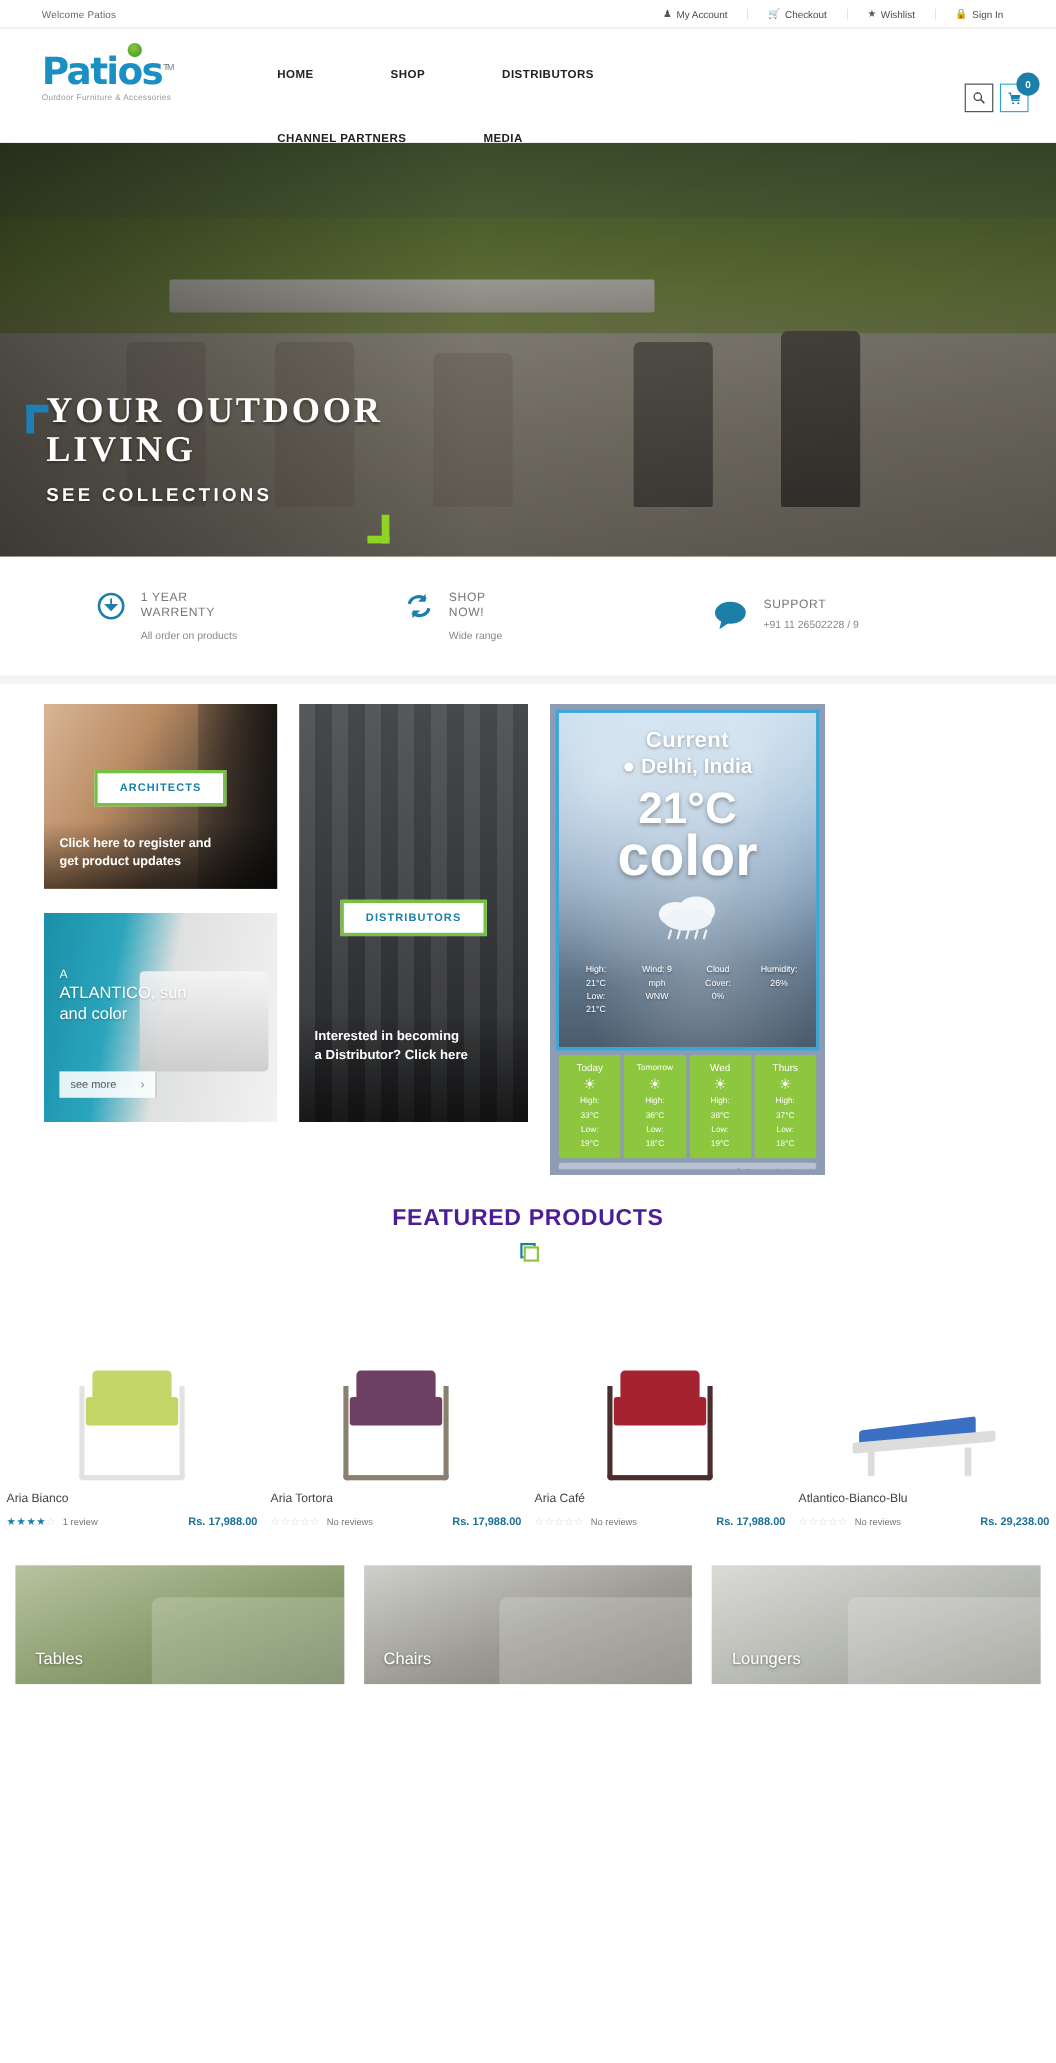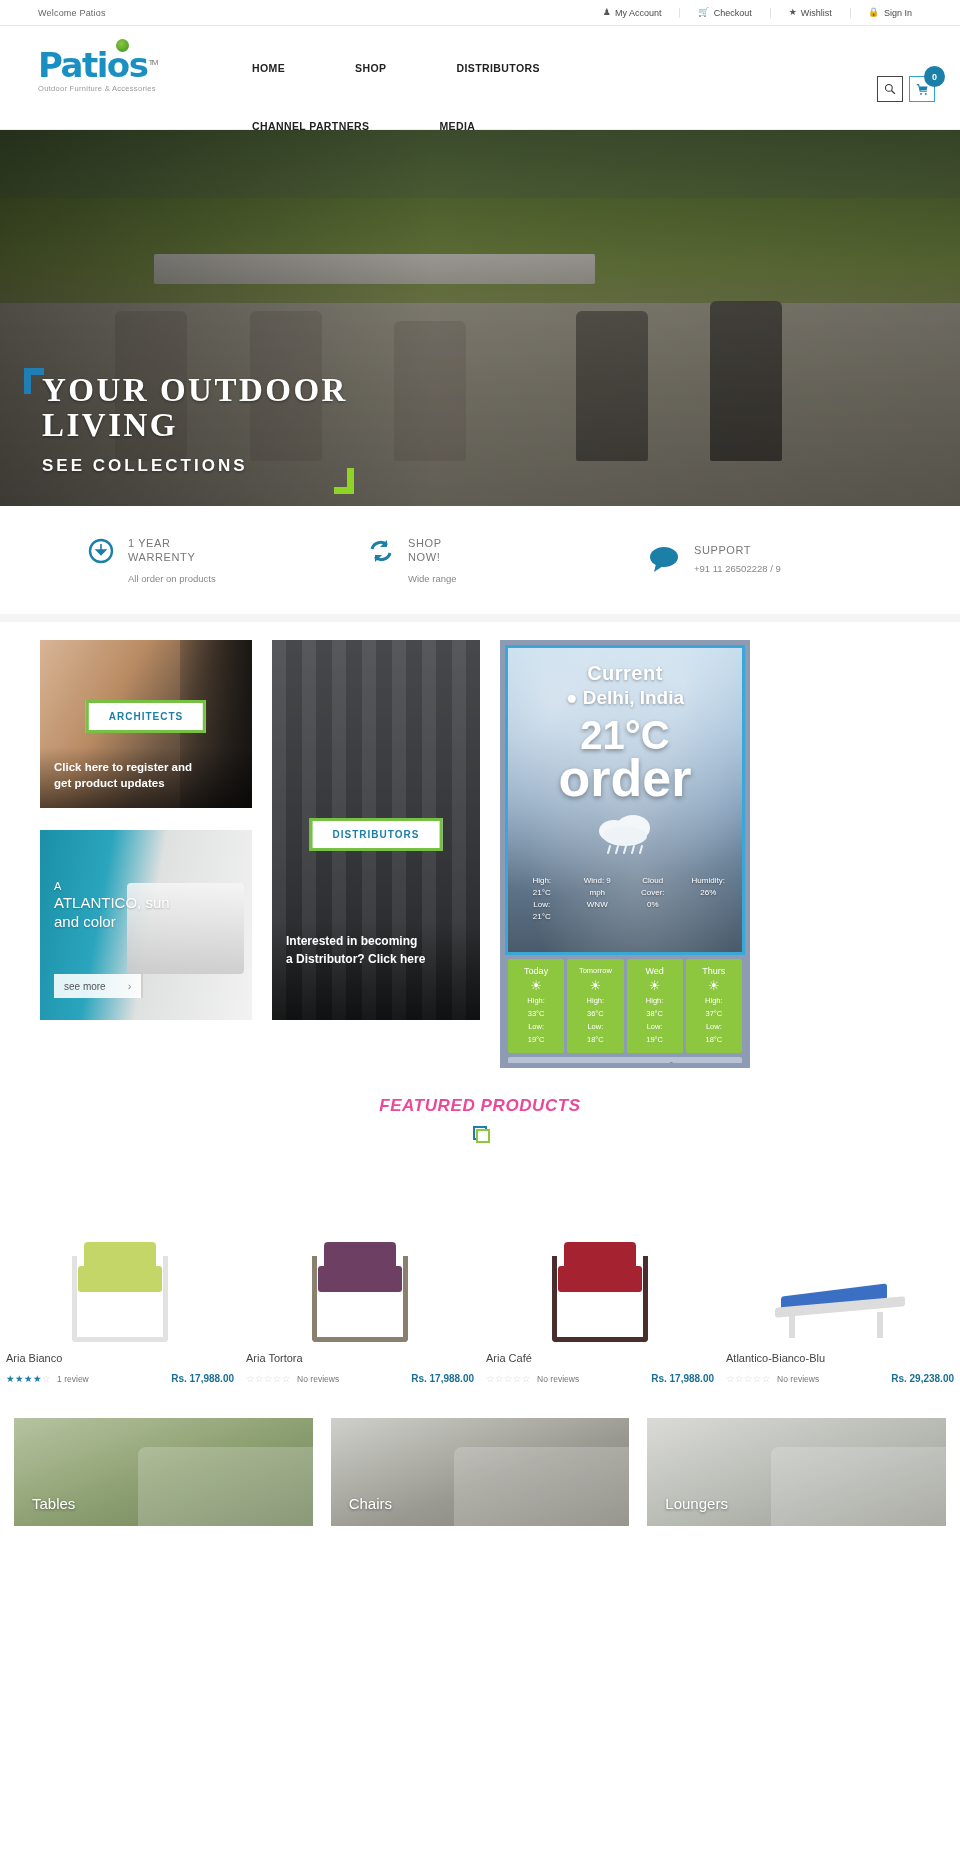--- a/index.html
+++ b/index.html
@@ -86,21 +86,21 @@
     opacity:.92; }
   .hero-chair.c1 { left: 12%; }
   .hero-chair.c2 { left: 26%; }
   .hero-chair.c3 { left: 41%; height: 140px; }
   .hero-chair.c4 { left: 60%; background: linear-gradient(180deg,#6e6a63,#4e4b46); }
   .hero-chair.c5 { left: 74%; background: linear-gradient(180deg,#5a5751,#3c3a36); height: 160px; }
   .hero-shade { position: absolute; inset: 0; background: rgba(40,38,30,.30); }
   .hero-vign { position: absolute; inset: 0;
     background: linear-gradient(90deg,rgba(0,0,0,.45) 0%,rgba(0,0,0,.12) 45%,rgba(0,0,0,.22) 100%); }
 
-  .hero-copy { position: absolute; left: 42px; bottom: 30px; z-index: 4; }
+  .hero-copy { position: absolute; left: 42px; bottom: 46px; z-index: 4; }
   .hero-h1 {
     font-family: "Liberation Serif", serif; font-weight: bold;
     font-size: 33px; color: #fff; letter-spacing: 2.5px; line-height: 1.08;
     text-shadow: 0 1px 3px rgba(0,0,0,.45);
   }
   .hero-sub {
     font-size: 17px; font-weight: bold; color: #fff; letter-spacing: 3px;
     margin-top: 12px; text-shadow: 0 1px 3px rgba(0,0,0,.45);
   }
   .brk-tl { position: absolute; left: 24px; bottom: 112px; width: 20px; height: 26px;
@@ -201,21 +201,21 @@
            padding: 5px 2px 7px; border-radius: 2px; }
   .w-day .dn { font-size: 9px; line-height: 14px; }
   .w-day .dn.sm { font-size: 7.5px; }
   .w-day .dsun { font-size: 13px; line-height: 16px; }
   .w-day .dt { font-size: 7.5px; line-height: 1.45; margin-top: 2px; }
   .w-foot { margin: 4px 3px 0; background: #b9c2d2; color: #4b5a6b;
             font-size: 8px; text-align: right; padding: 4px 0; border-radius: 2px; }
 
   
   .fp-head { text-align: center; padding-top: 34px; }
-  .fp-title { font-size: 17px; font-weight: bold; letter-spacing: .6px; color: #ec4899; font-style: italic; }
+  .fp-title { font-size: 21px; font-weight: bold; letter-spacing: .6px; color: #4c1d95; }
   .fp-mark { margin: 10px auto 0; width: 14px; height: 14px;
              border: 2px solid #1b7fa8; position: relative; }
   .fp-mark::after { content: ""; position: absolute; right: -5px; bottom: -5px;
              width: 10px; height: 10px; border: 2px solid #8dc63f; background: #fff; }
 
   .products { display: flex; padding: 24px 0 0 0; }
   .prod { flex: 1; text-align: center; position: relative; }
   .prod-img { height: 178px; display: flex; align-items: flex-end; justify-content: center; }
   .chair { width: 104px; height: 104px; position: relative; }
   .chair .seat { position: absolute; left: 10px; right: 10px; top: 28px; height: 26px;
@@ -424,21 +424,21 @@
 
       <div class="w-cur">
         <div class="t1">Current</div>
         <div class="t2">
           <span>●</span>
           <span>Delhi, India</span>
         </div>
       </div>
 
       <div class="w-temp">21°C</div>
-      <div class="w-cond">order</div>
+      <div class="w-cond">color</div>
 
       <div class="w-icon">
         <svg width="74" height="48" viewBox="0 0 74 48">
           <ellipse cx="26" cy="22" rx="15" ry="11" fill="#f3f7fa"></ellipse>
           <ellipse cx="45" cy="19" rx="17" ry="13" fill="#f3f7fa"></ellipse>
           <ellipse cx="37" cy="27" rx="22" ry="10" fill="#eef3f7"></ellipse>
           <g stroke="#eef3f7" stroke-width="2" stroke-linecap="round">
             <line x1="22" y1="37" x2="20" y2="44"></line>
             <line x1="30" y1="37" x2="28" y2="44"></line>
             <line x1="38" y1="37" x2="36" y2="44"></line>

